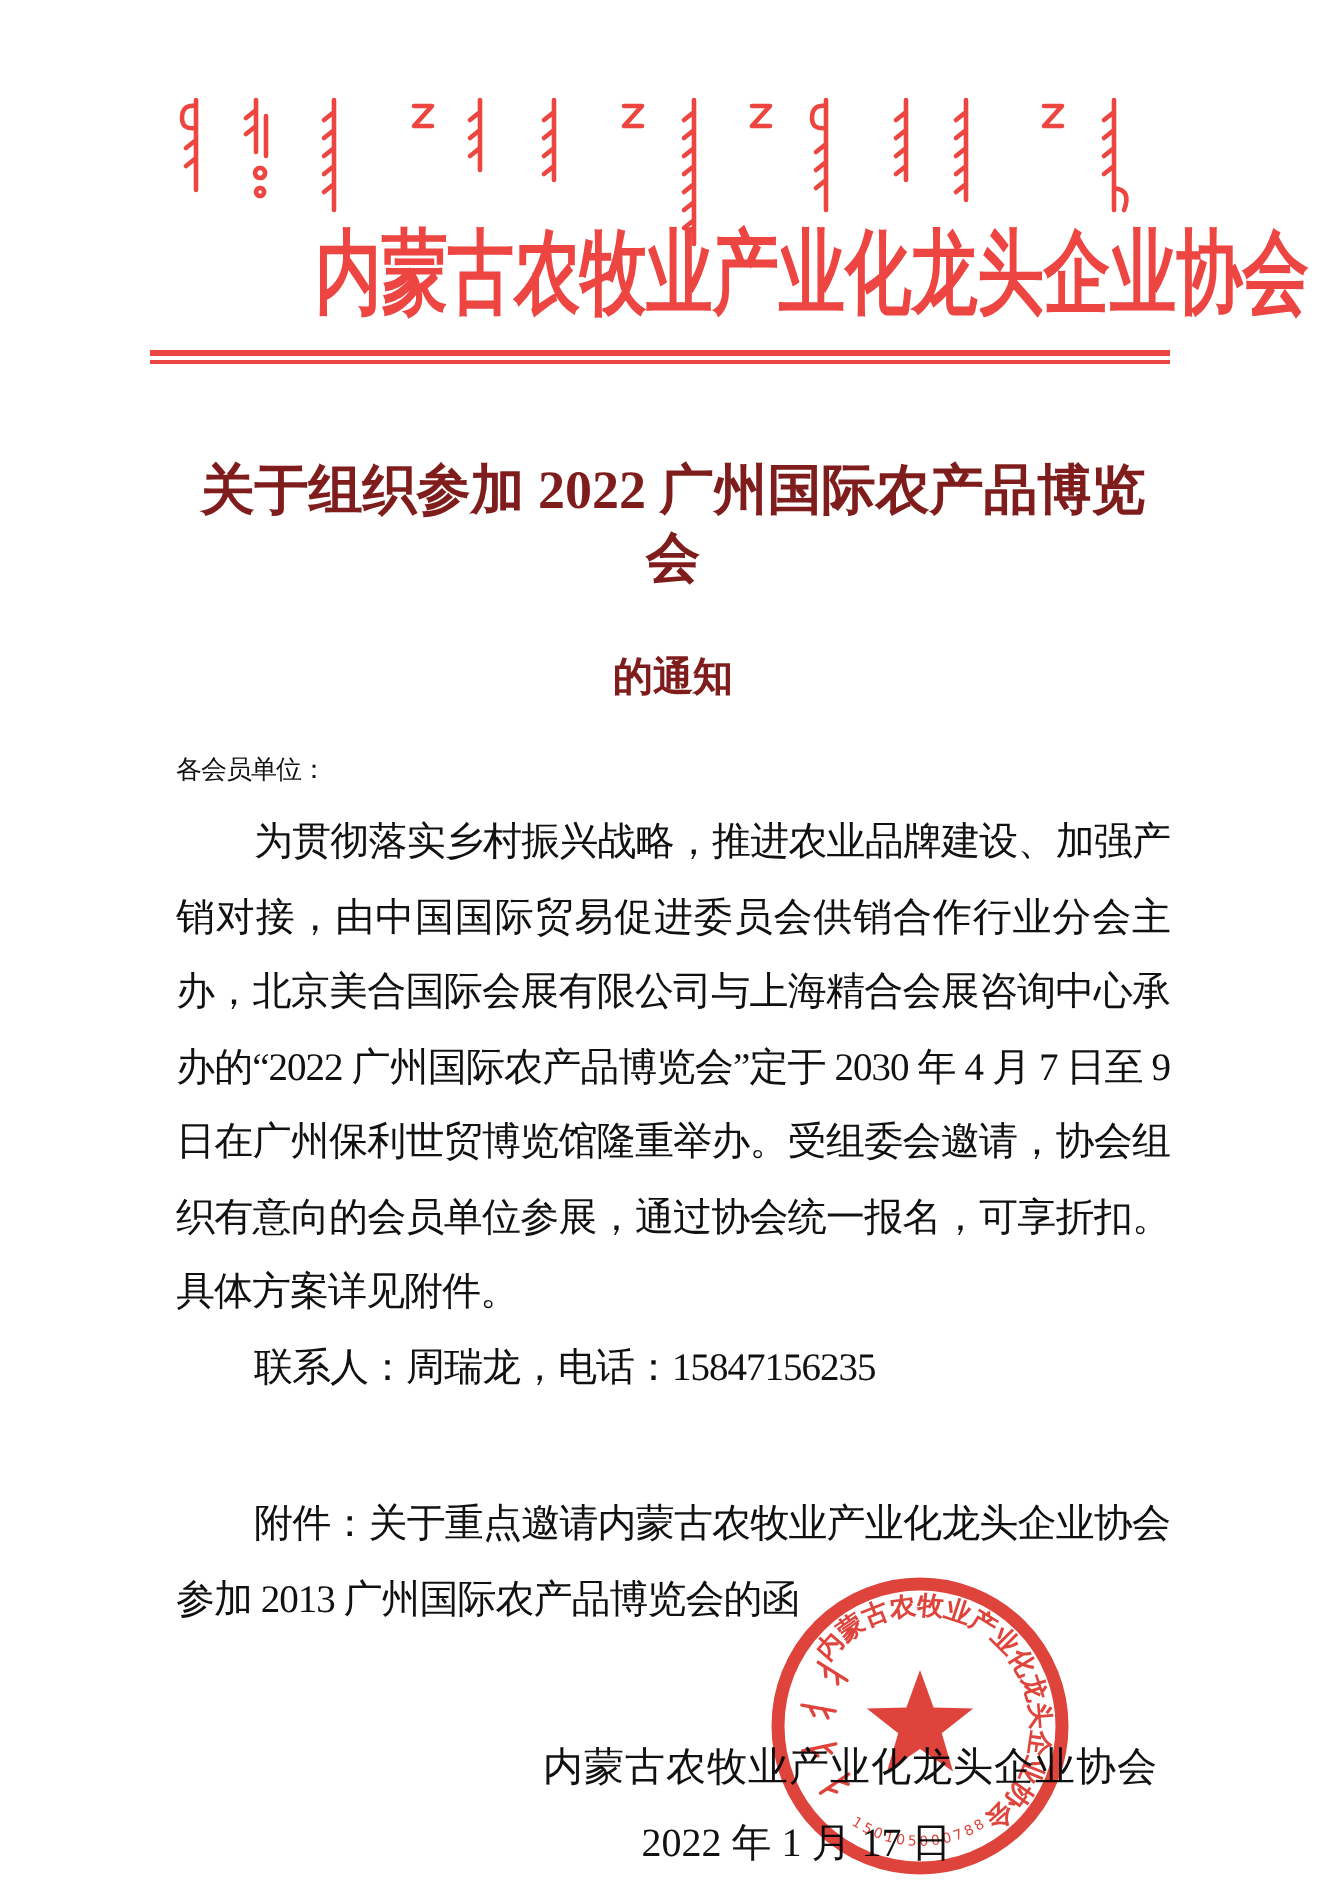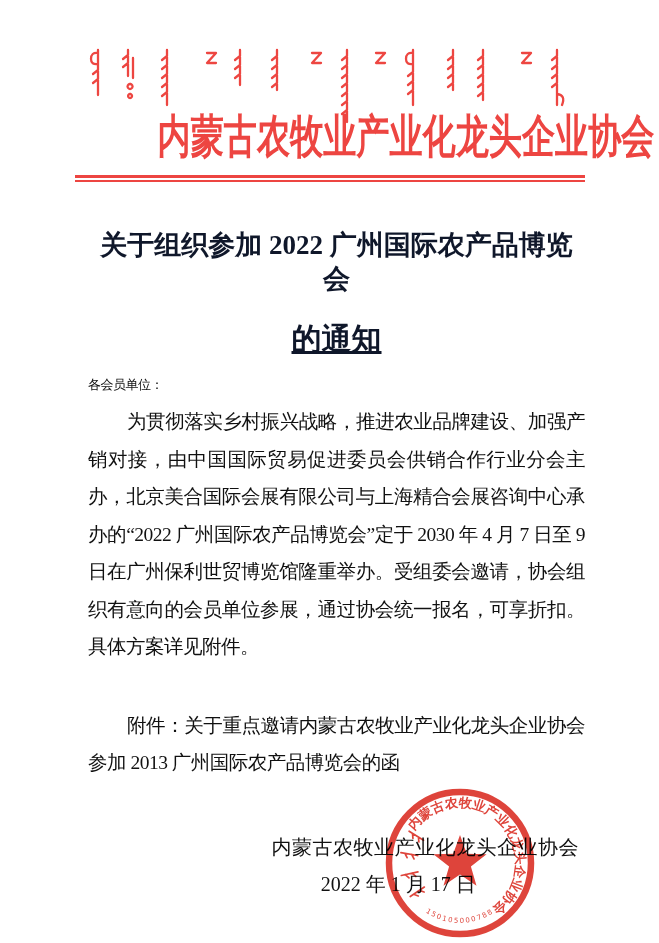--- a/index.html
+++ b/index.html
@@ -29,23 +29,23 @@
     transform:scaleX(0.72);
     transform-origin:center;
     line-height:1.1;
     letter-spacing:0px;
   }
   .double-rule{margin-top:12px;margin-left:-13px;width:510px;}
   .double-rule .thick{height:3px;background:#ed4541;}
   .double-rule .gap{height:2px;}
   .double-rule .thin{height:2px;background:#ed4541;}
   
-  .doc-title{margin:46px 0 0 0;text-align:center;font-weight:bold;color:#0f172a;}
+  .doc-title{margin:46px 0 0 0;text-align:center;font-weight:bold;color:#7f1d1d;}
   .doc-title .t1{font-size:27px;line-height:34px;}
-  .doc-title .t2{font-size:30px;line-height:34px;margin-top:26px;text-decoration:underline;}
+  .doc-title .t2{font-size:20px;line-height:34px;margin-top:26px;}
   
   .salutation{margin-top:10px;font-size:13px;line-height:37.5px;letter-spacing:-0.5px;}
   .para{
     margin:0;font-size:19.5px;line-height:37.5px;letter-spacing:-0.5px;
     text-align:justify;text-justify:inter-character;
     text-indent:39px;
   }
   .contact{margin:0;font-size:19.5px;line-height:37.5px;letter-spacing:-0.5px;text-indent:39px;}
   .attachment{
     margin:41px 0 0 0;font-size:19.5px;line-height:37.5px;letter-spacing:-0.5px;
@@ -102,20 +102,21 @@
 
     <h1 class="doc-title">
       <div class="t1">关于组织参加 2022 广州国际农产品博览会</div>
       <div class="t2">的通知</div>
     </h1>
 
     <div class="salutation">各会员单位：</div>
 
     <p class="para">为贯彻落实乡村振兴战略，推进农业品牌建设、加强产销对接，由中国国际贸易促进委员会供销合作行业分会主办，北京美合国际会展有限公司与上海精合会展咨询中心承办的“2022 广州国际农产品博览会”定于 2030 年 4 月 7 日至 9 日在广州保利世贸博览馆隆重举办。受组委会邀请，协会组织有意向的会员单位参展，通过协会统一报名，可享折扣。具体方案详见附件。</p>
 
+    <p class="contact">联系人：周瑞龙，电话：15847156235</p>
 
     <p class="attachment">附件：关于重点邀请内蒙古农牧业产业化龙头企业协会参加 2013 广州国际农产品博览会的函</p>
 
     <div class="sign-wrap">
       <div class="sign-inner">
         <div class="sign-org">内蒙古农牧业产业化龙头企业协会</div>
         <div class="sign-date">2022 年 1 月 17 日</div>
       </div>
     </div>
 

